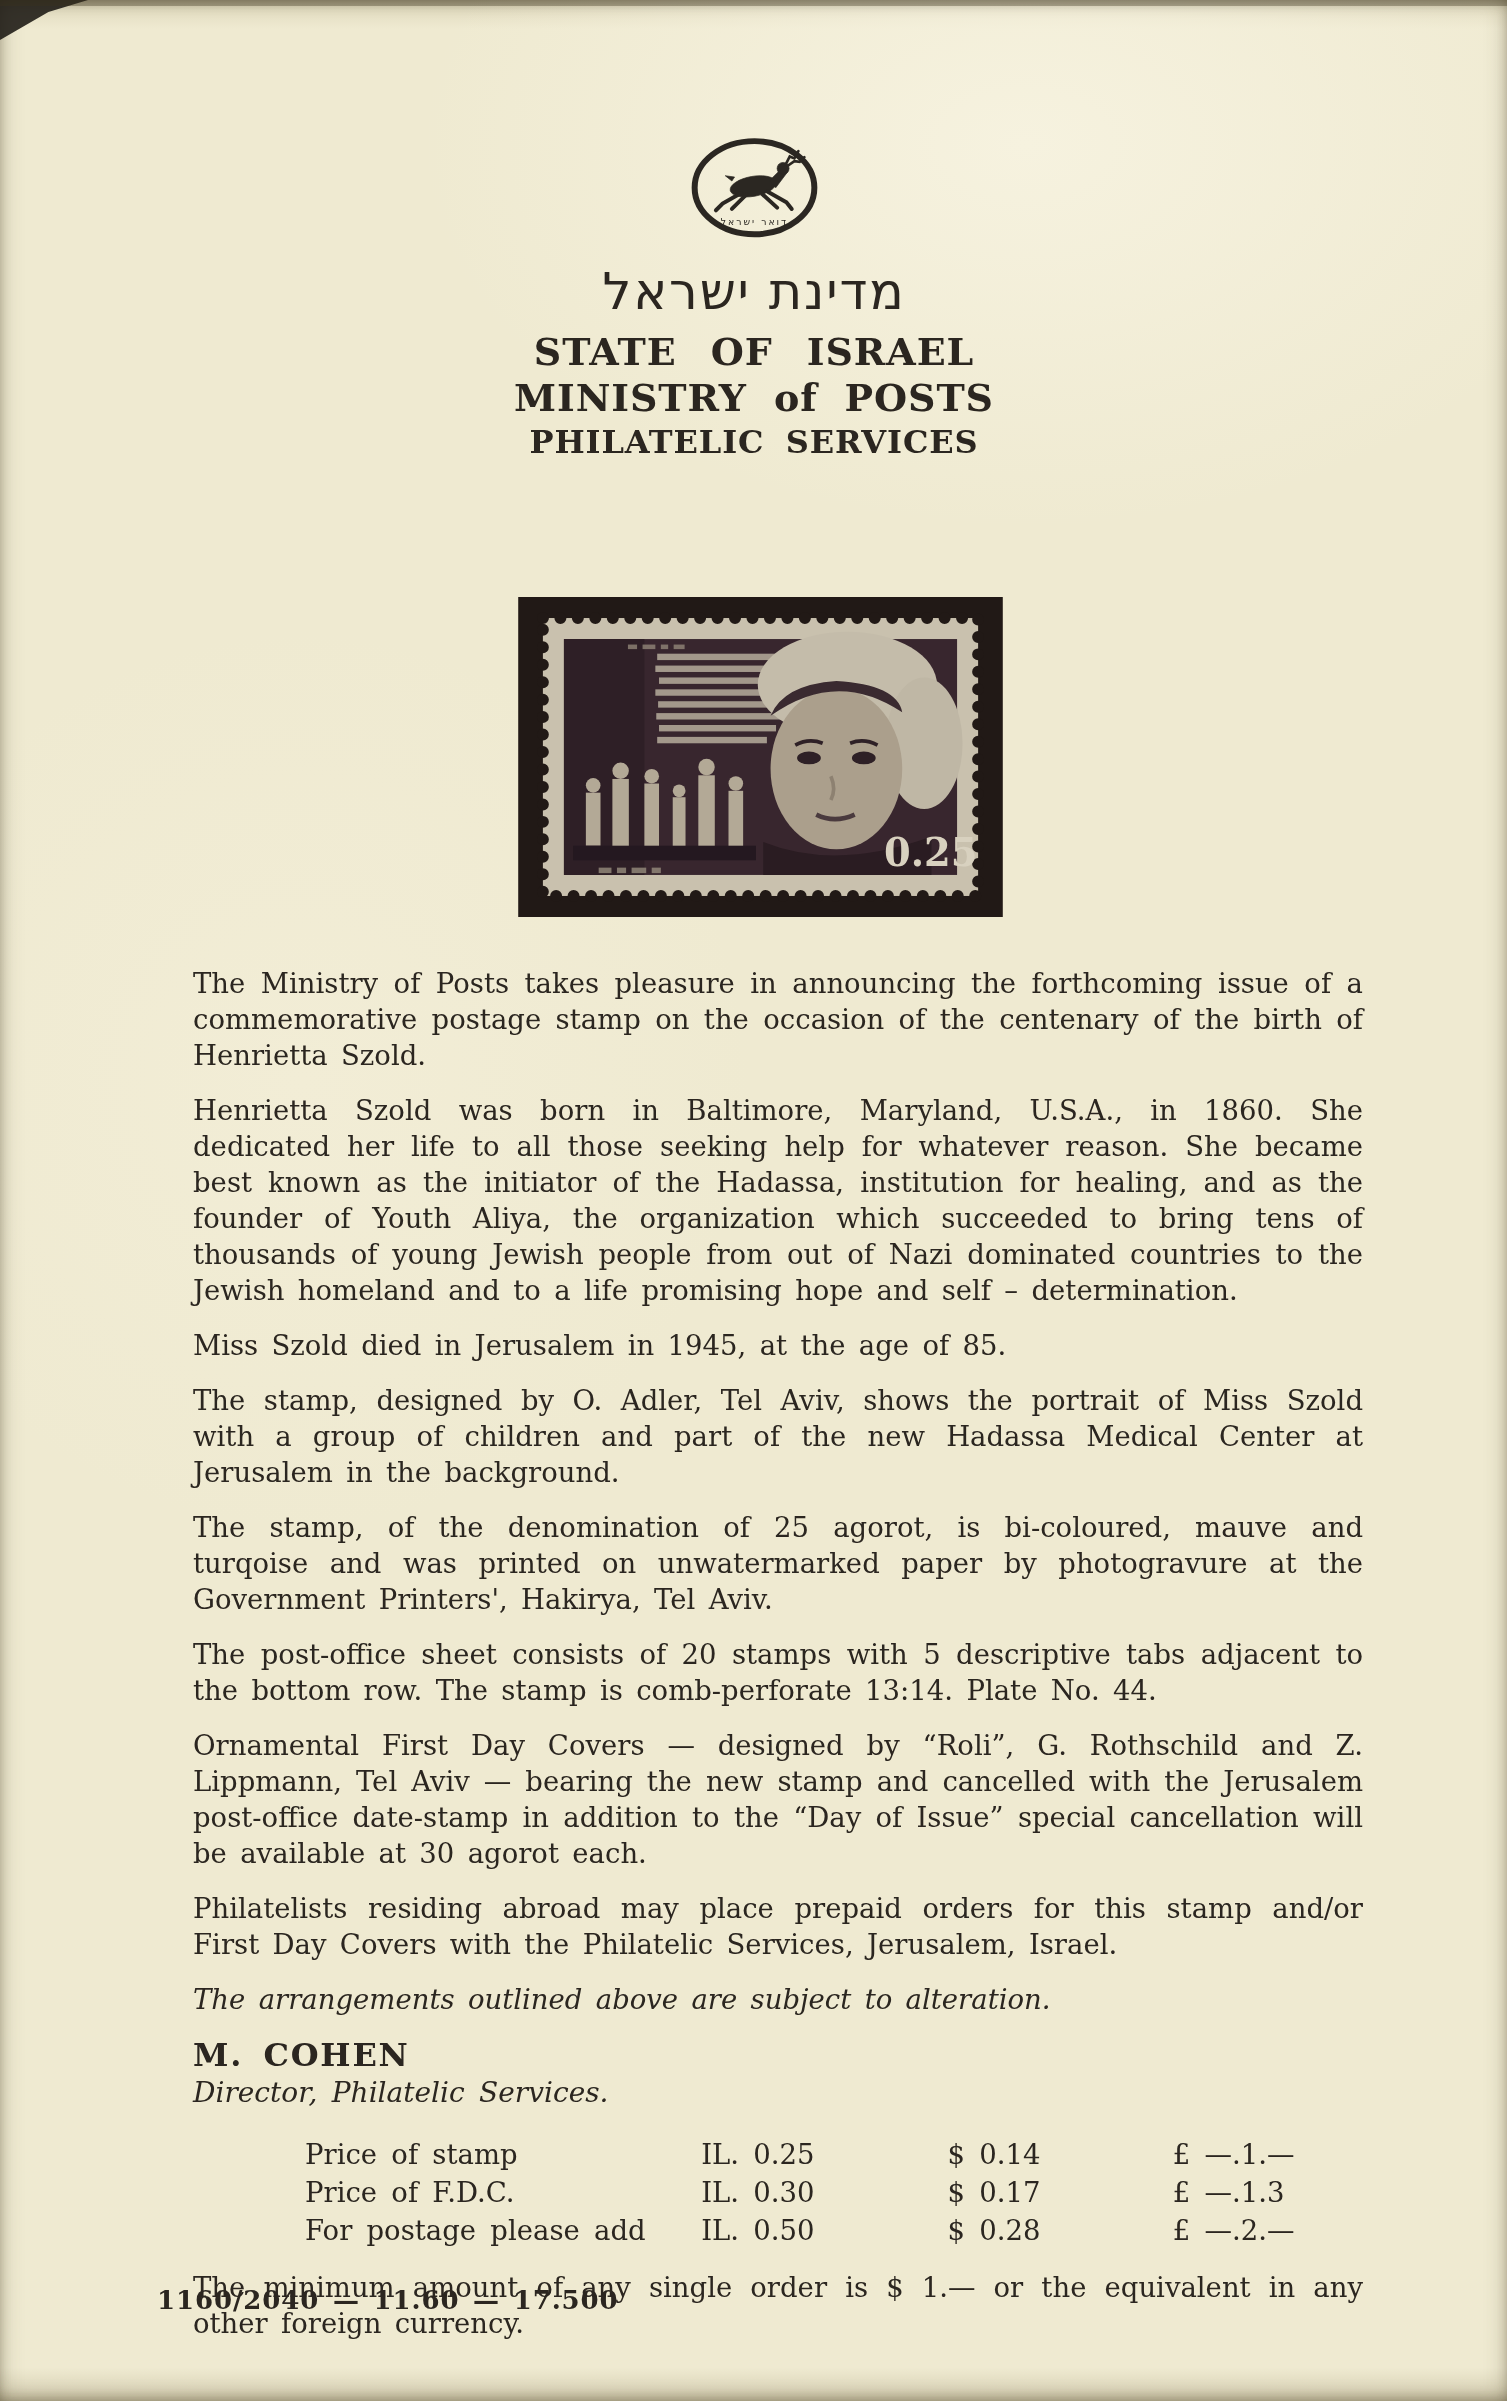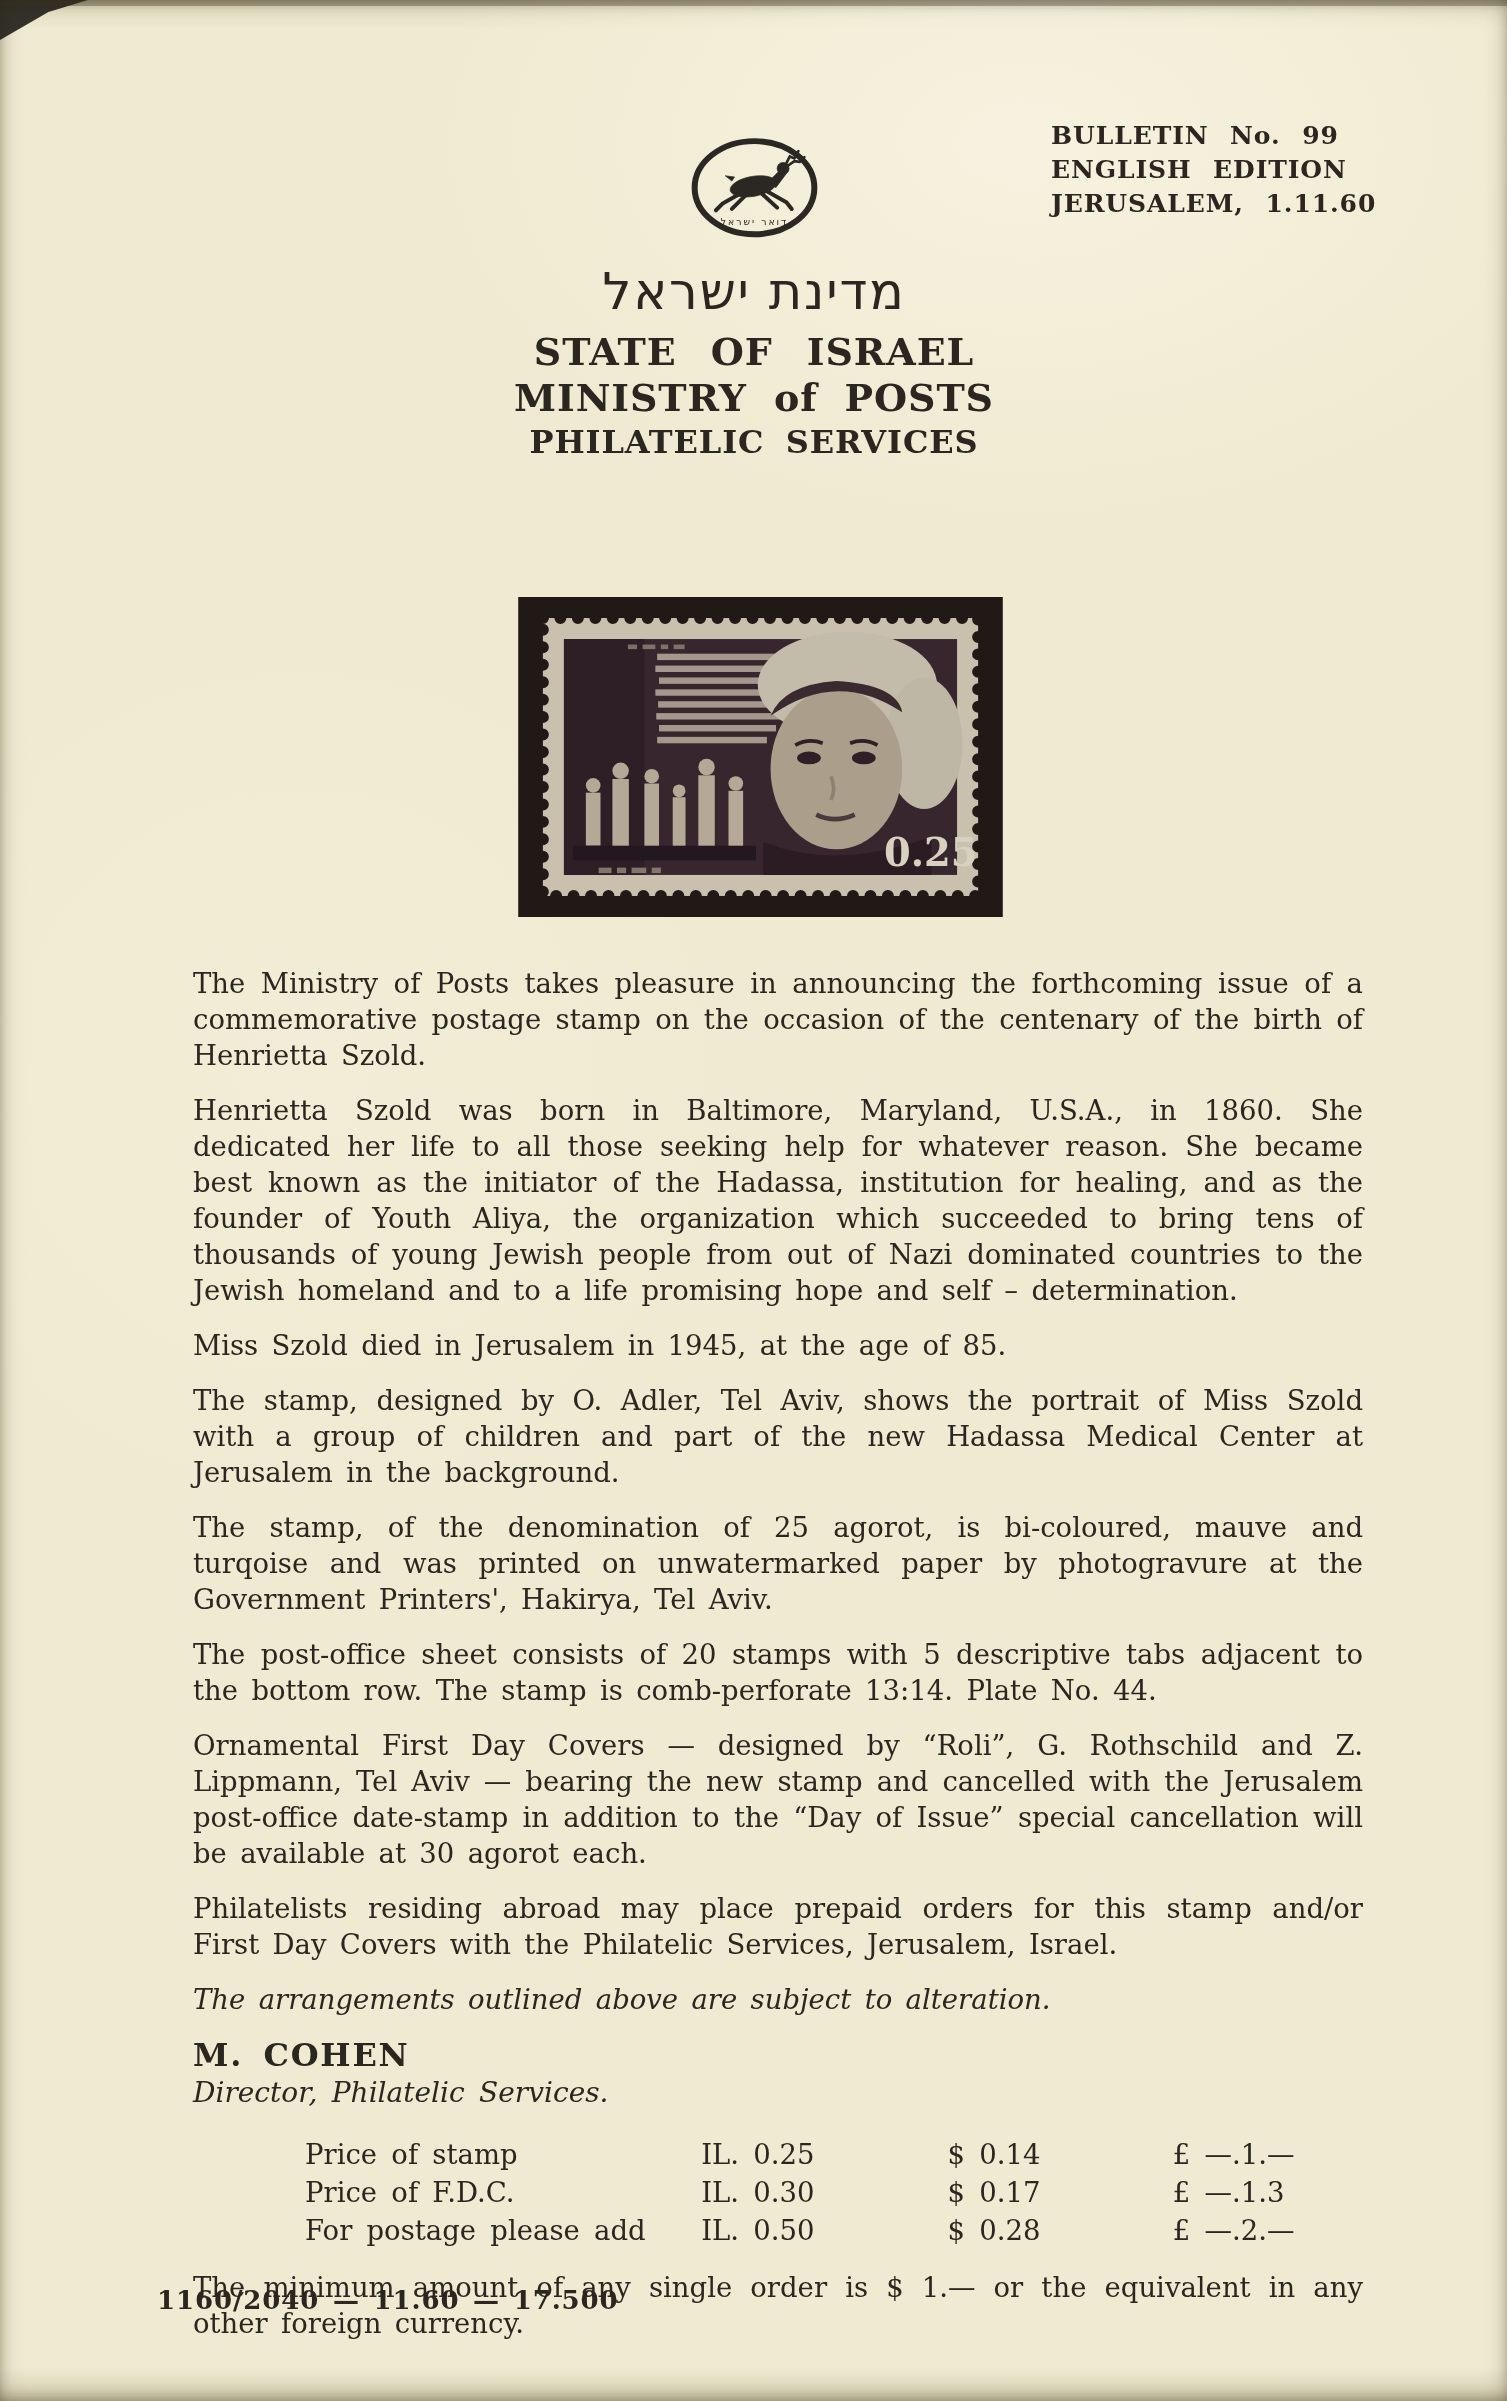--- a/index.html
+++ b/index.html
@@ -89,25 +89,20 @@
 
         <path d="M120,86 L148,102 L156,112" fill="none" stroke-width="6" stroke-linecap="round"></path>
         <path d="M112,90 L134,110" fill="none" stroke-width="6" stroke-linecap="round"></path>
         <path d="M80,88 L52,104 L42,114" fill="none" stroke-width="6" stroke-linecap="round"></path>
         <path d="M88,90 L66,112" fill="none" stroke-width="6" stroke-linecap="round"></path>
       </g>
       <text x="100" y="136" text-anchor="middle" font-family="DejaVu Sans, sans-serif" font-size="14" letter-spacing="3" fill="#2b2722">דואר ישראל</text>
     </svg>
   </div>
 
-  <div class="hdr-right">
-    <div>BULLETIN No. 99</div>
-    <div>ENGLISH EDITION</div>
-    <div>JERUSALEM, 1.11.60</div>
-  </div>
 
   <div class="title-block">
     <div class="title-hebrew">מדינת ישראל</div>
     <div class="title-l1">STATE OF ISRAEL</div>
     <div class="title-l2">MINISTRY of POSTS</div>
     <div class="title-l3">PHILATELIC SERVICES</div>
   </div>
 
   <div class="stamp-wrap">
     <svg viewBox="0 0 530 350" width="485" height="320" aria-hidden="true">

